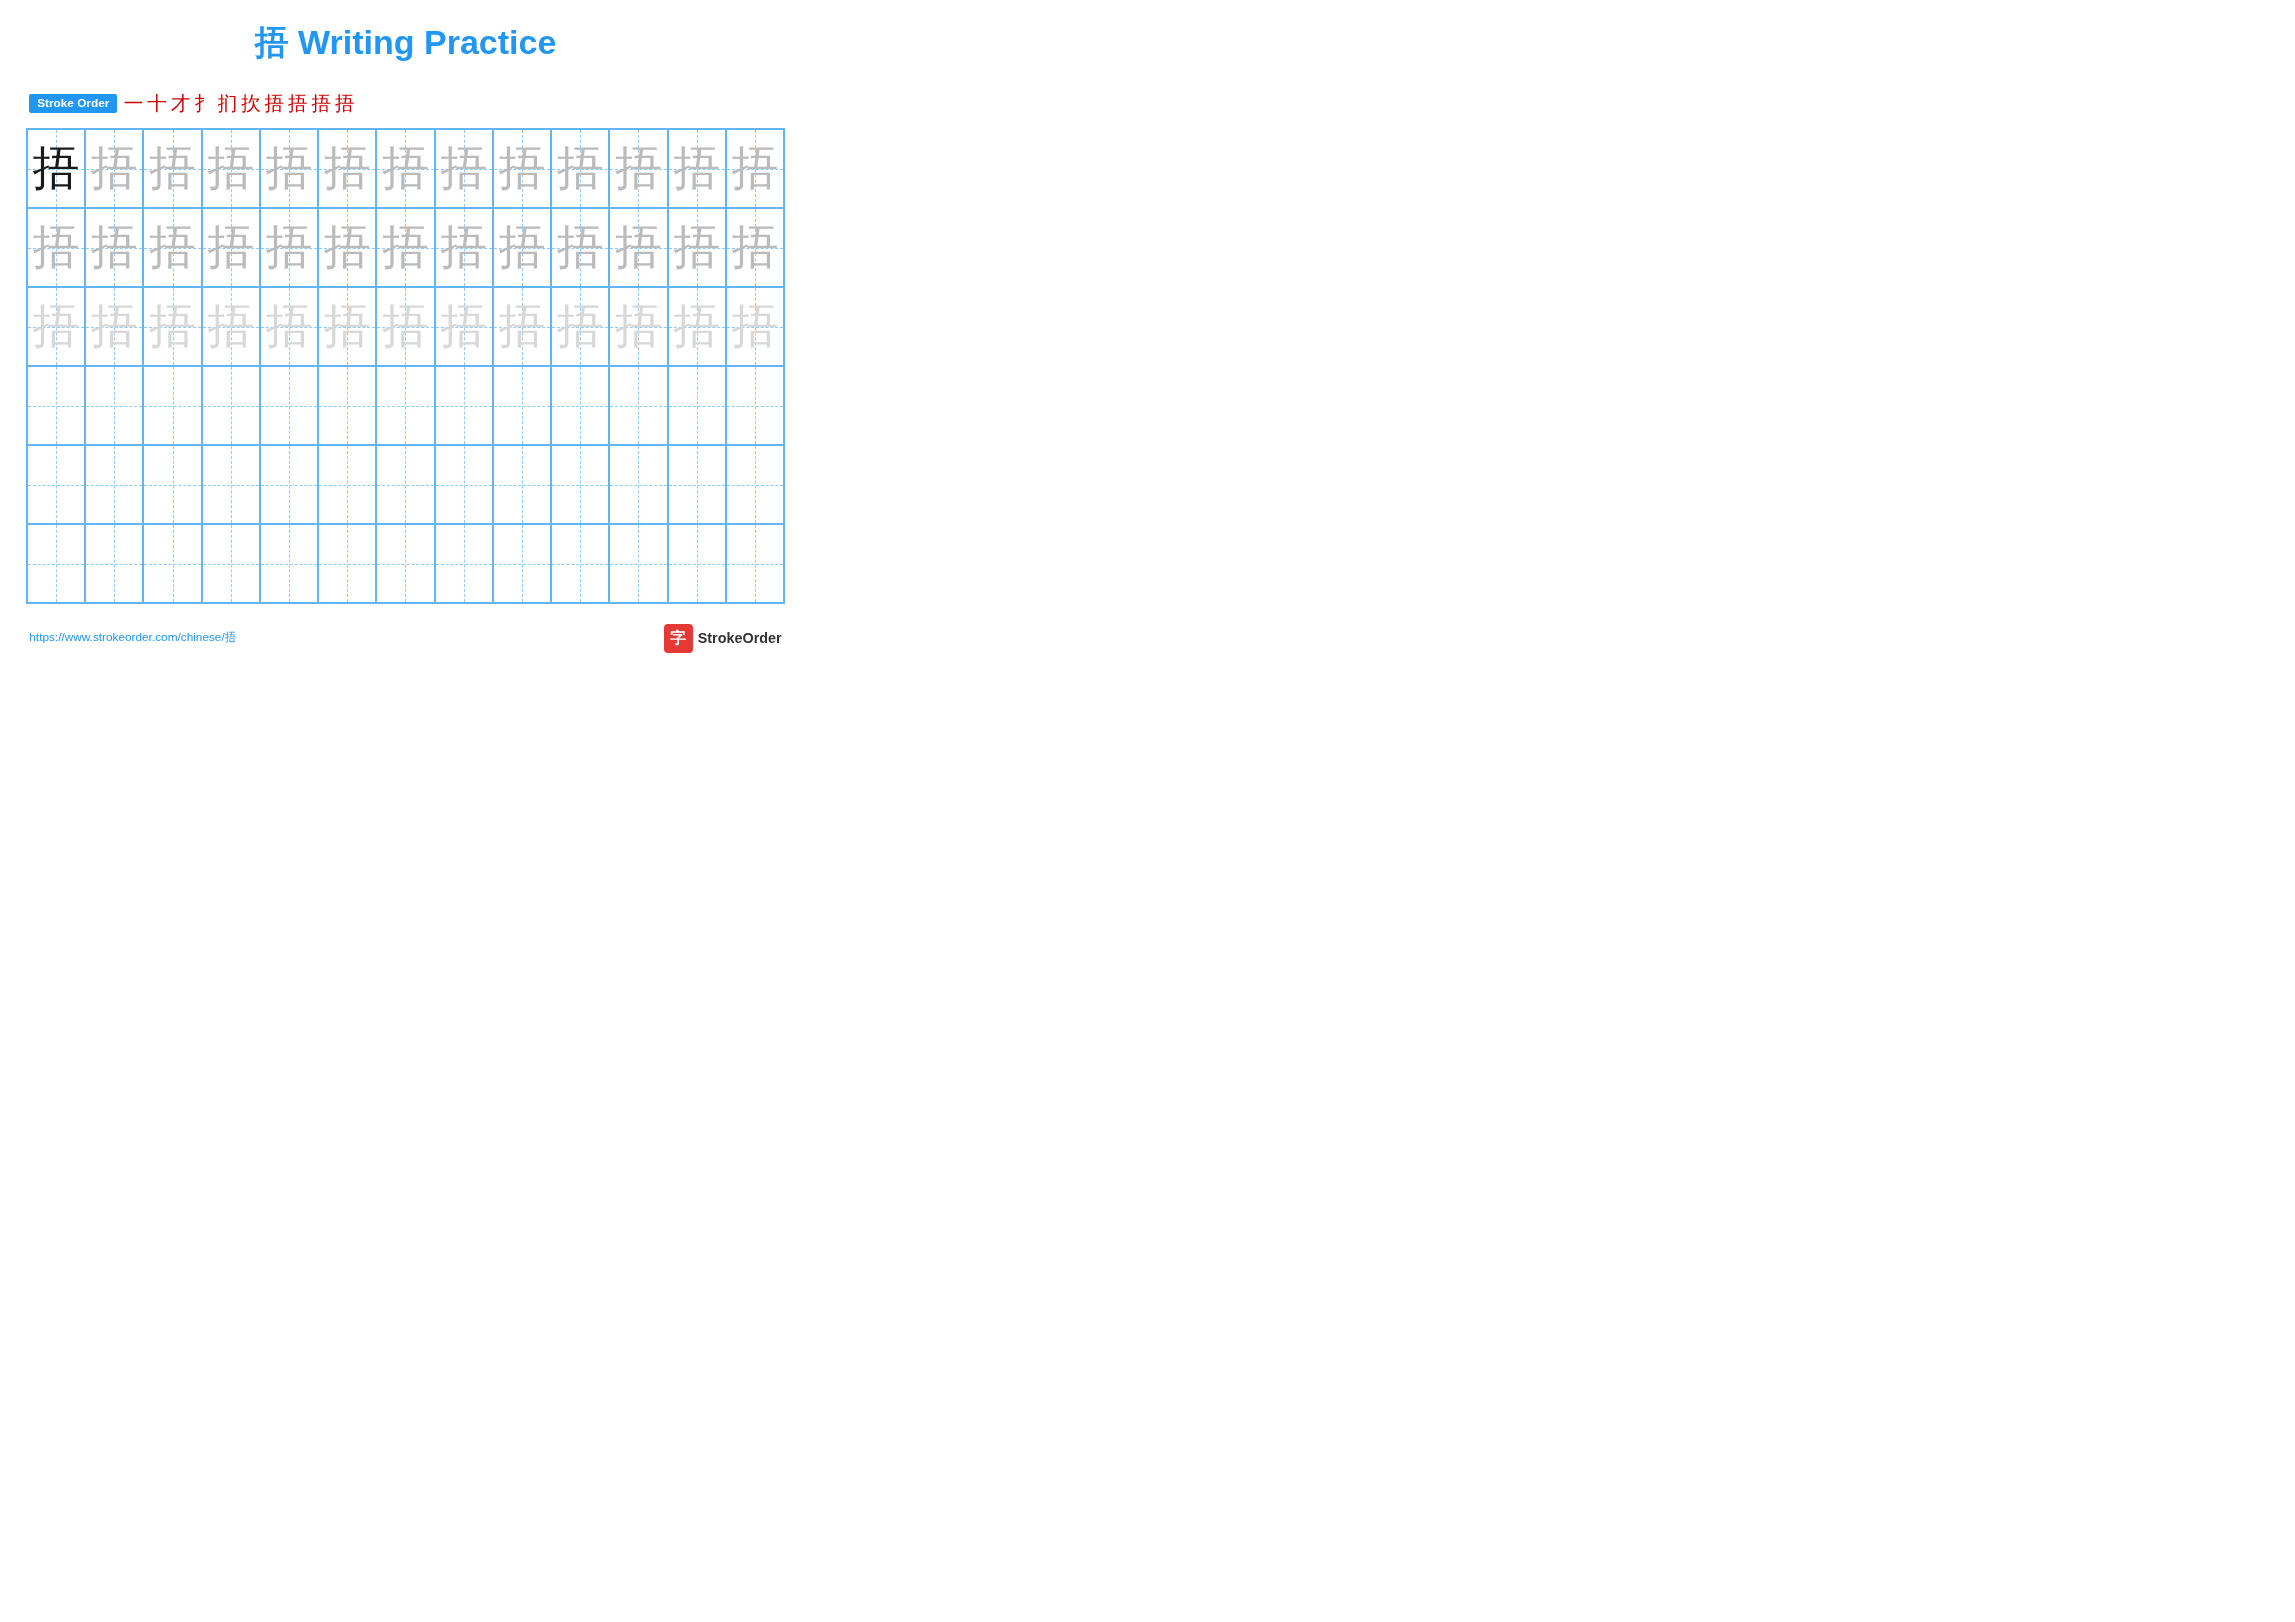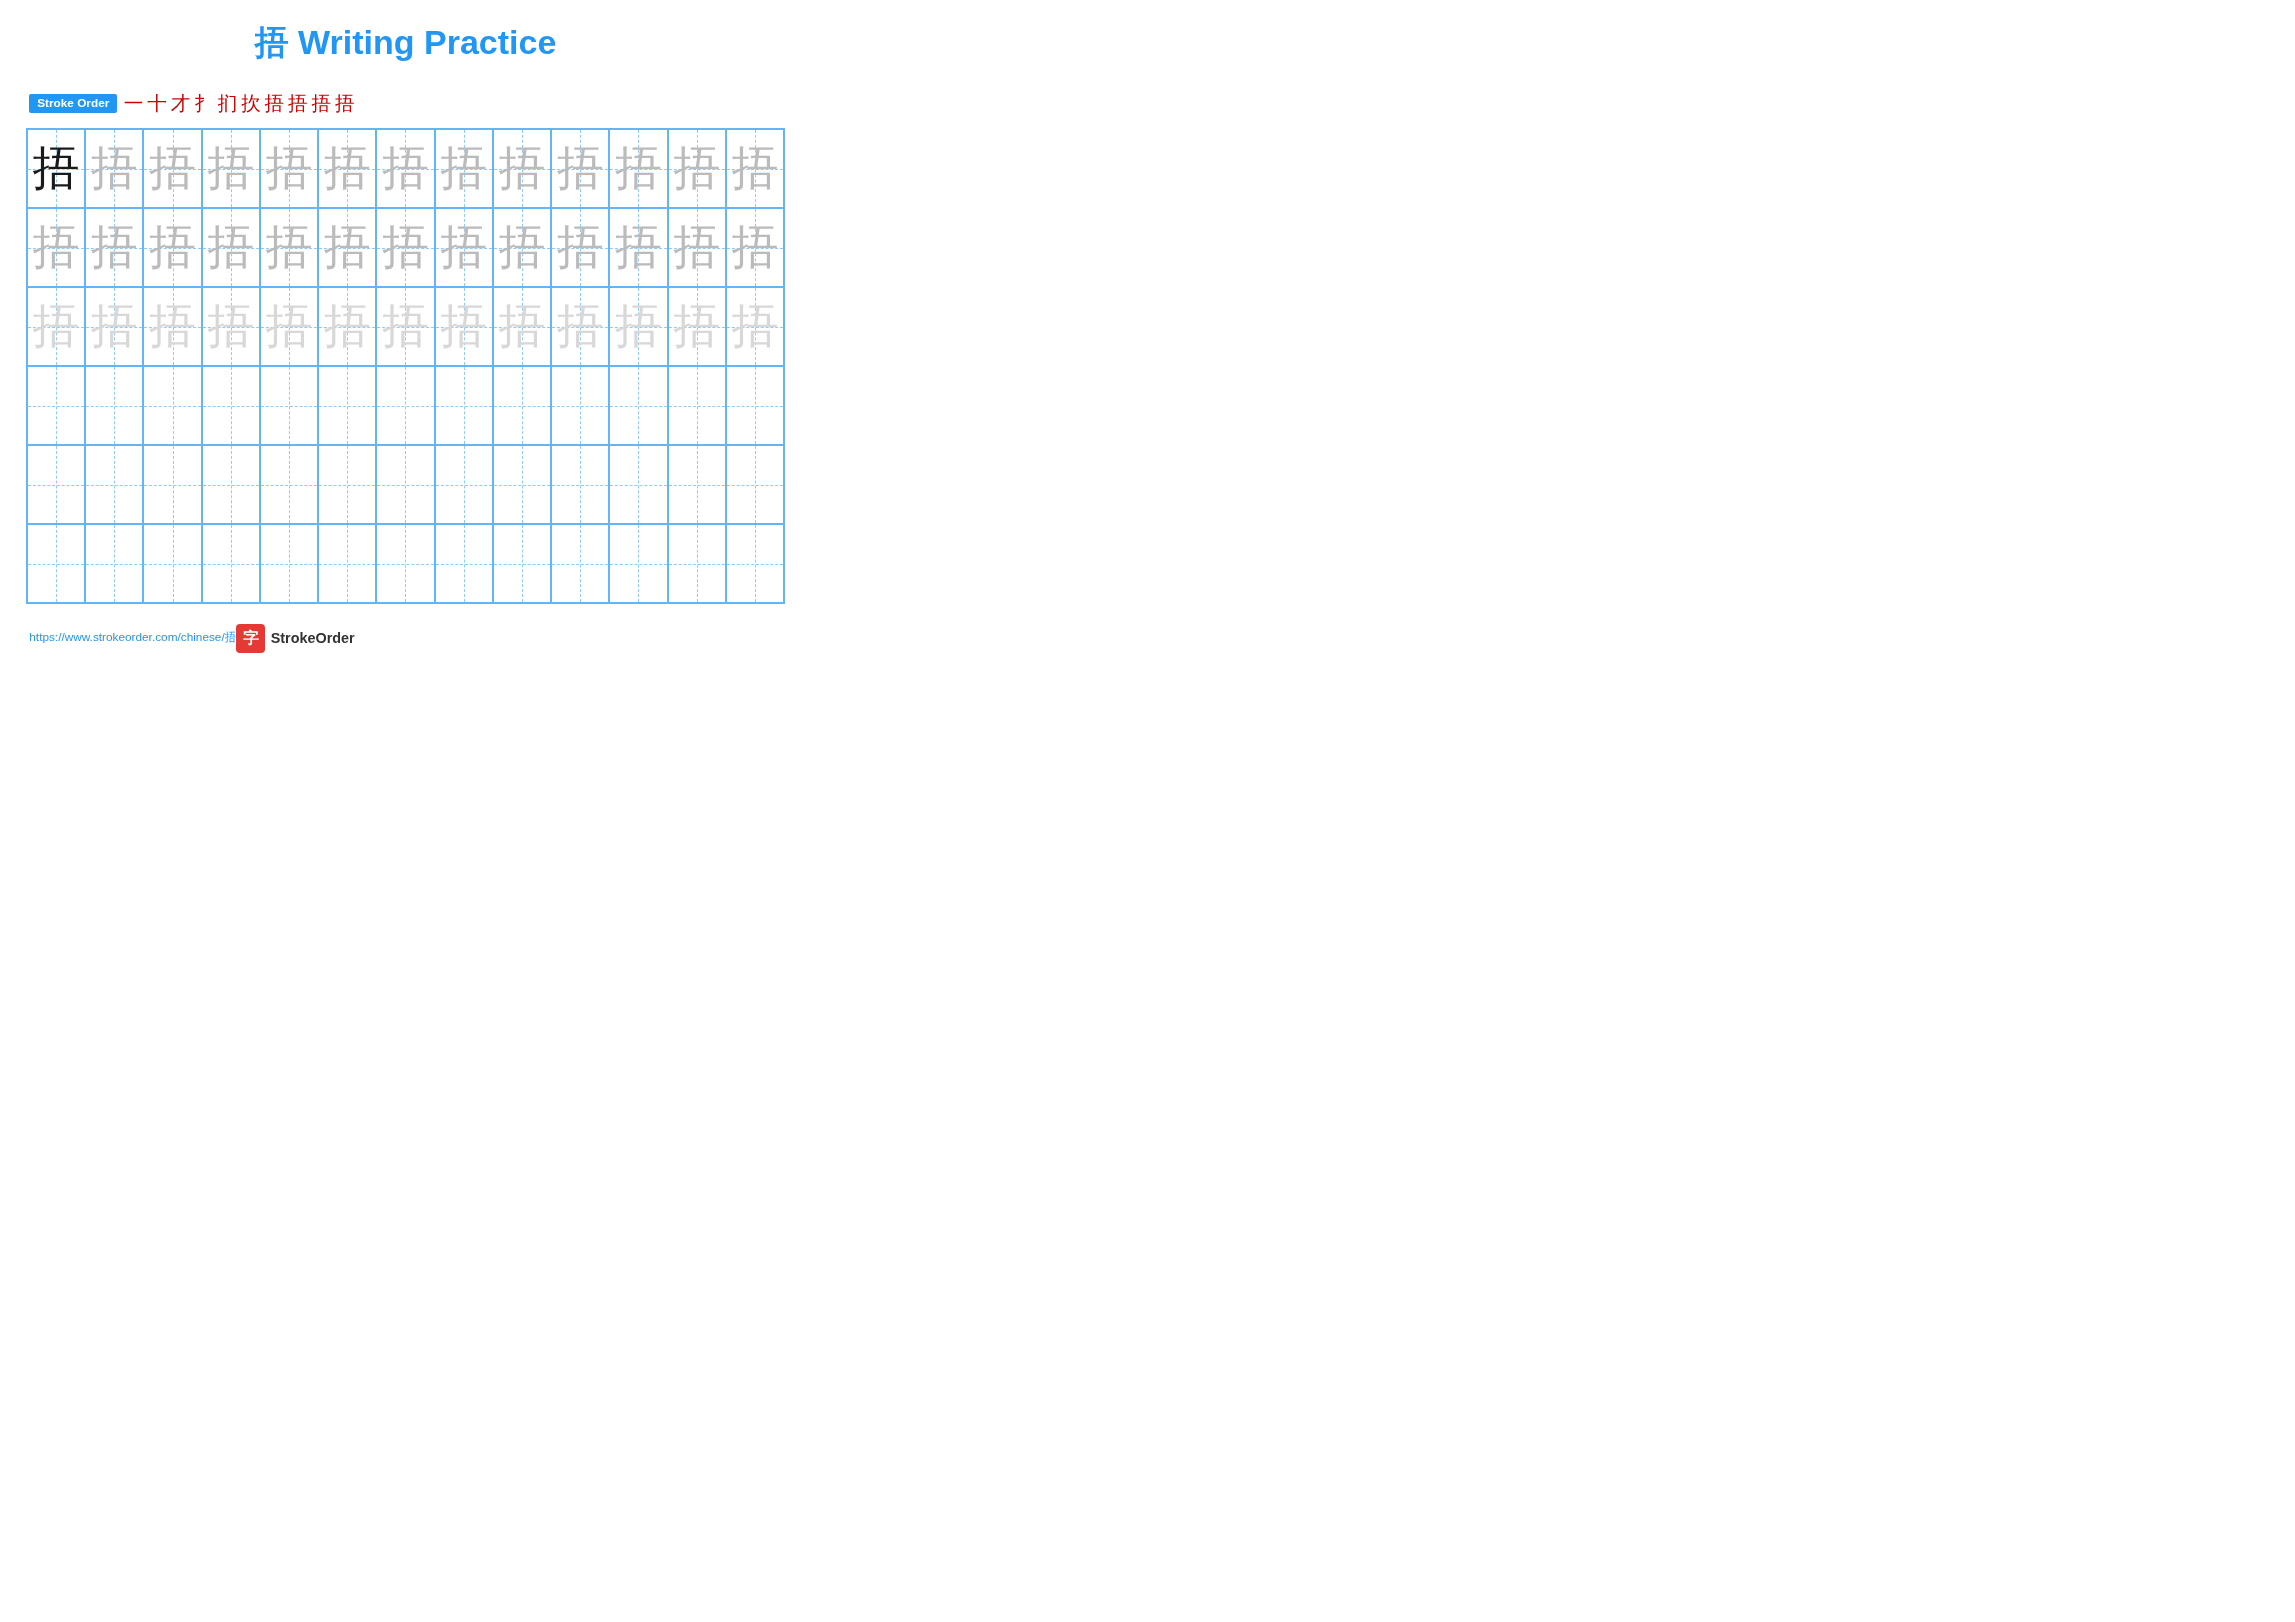--- a/index.html
+++ b/index.html
@@ -102,20 +102,21 @@
     .cell-char.medium {
       color: #bbbbbb;
     }
 
     .cell-char.light {
       color: #d8d8d8;
     }
 
     .footer {
       display: flex;
+      justify-content: space-between;
       align-items: center;
       margin-top: 19.6px;
       padding: 0 3.3px;
     }
 
     .footer-url {
       color: #2196F3;
       font-size: 11.8px;
       text-decoration: none;
     }

